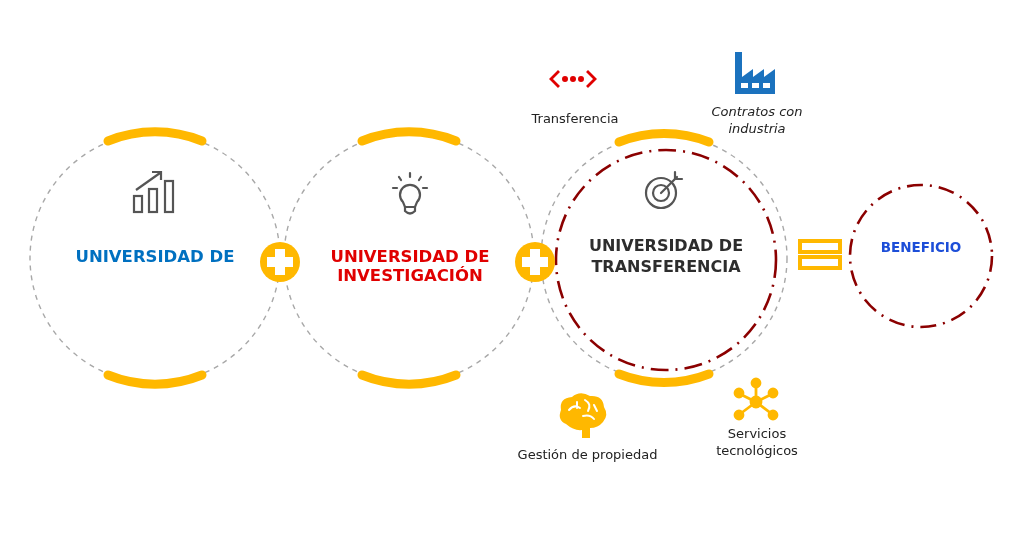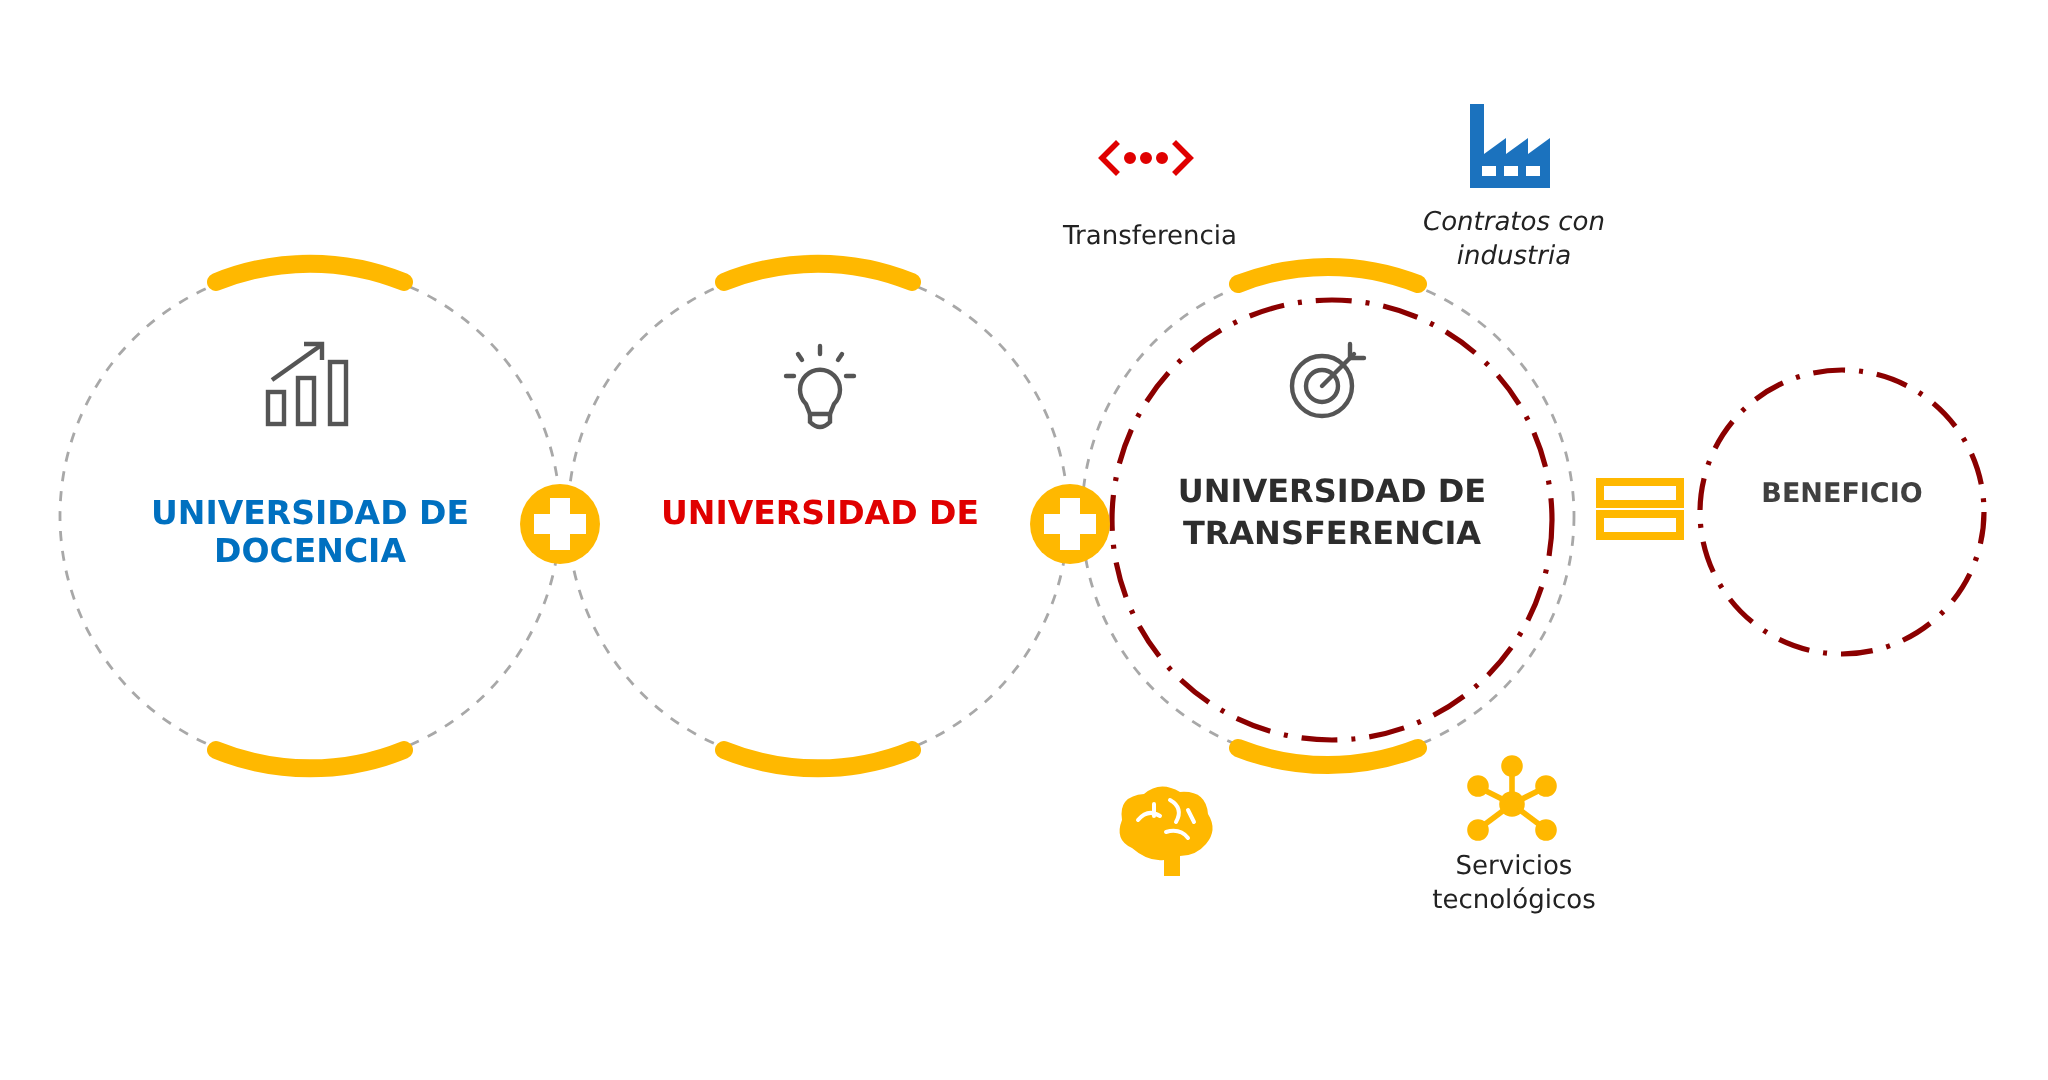--- a/index.html
+++ b/index.html
@@ -106,44 +106,45 @@
     <circle cx="756" cy="383" r="4"></circle>
     <circle cx="739" cy="393" r="4"></circle>
     <circle cx="773" cy="393" r="4"></circle>
     <circle cx="739" cy="415" r="4"></circle>
     <circle cx="773" cy="415" r="4"></circle>
   </g>
 </svg>
 
 <div class="label" style="left:55px;top:247px;width:200px;font-size:16.5px;color:#0070C0;">
   <div>UNIVERSIDAD DE</div>
-  <div>DOCENCIA</div>
 </div>
 
 <div class="label" style="left:310px;top:247px;width:200px;font-size:16.5px;color:#E00000;">
   <div>UNIVERSIDAD DE</div>
+  <div>INVESTIGACIÓN</div>
 </div>
 
 <div class="label" style="left:566px;top:235px;width:200px;font-size:16px;color:#2D2D2D;line-height:1.33;">
   <div>UNIVERSIDAD DE</div>
   <div>TRANSFERENCIA</div>
 </div>
 
-<div class="label" style="left:861px;top:237px;width:120px;font-size:13.5px;color:#404040;line-height:1.5;">
+<div class="label" style="left:861px;top:237px;width:120px;font-size:13.5px;color:#1d4ed8;line-height:1.5;">
   <div>BENEFICIO</div>
 </div>
 
 <div class="small" style="left:515px;top:111px;width:120px;">
   <div>Transferencia</div>
 </div>
 
 <div class="small" style="left:695px;top:104px;width:124px;font-style:italic;">
   <div>Contratos con</div>
   <div>industria</div>
 </div>
 
 <div class="small" style="left:500px;top:447px;width:175px;">
+  <div>Gestión de propiedad</div>
 </div>
 
 <div class="small" style="left:695px;top:426px;width:124px;">
   <div>Servicios</div>
   <div>tecnológicos</div>
 </div>
 
 </body></html>

